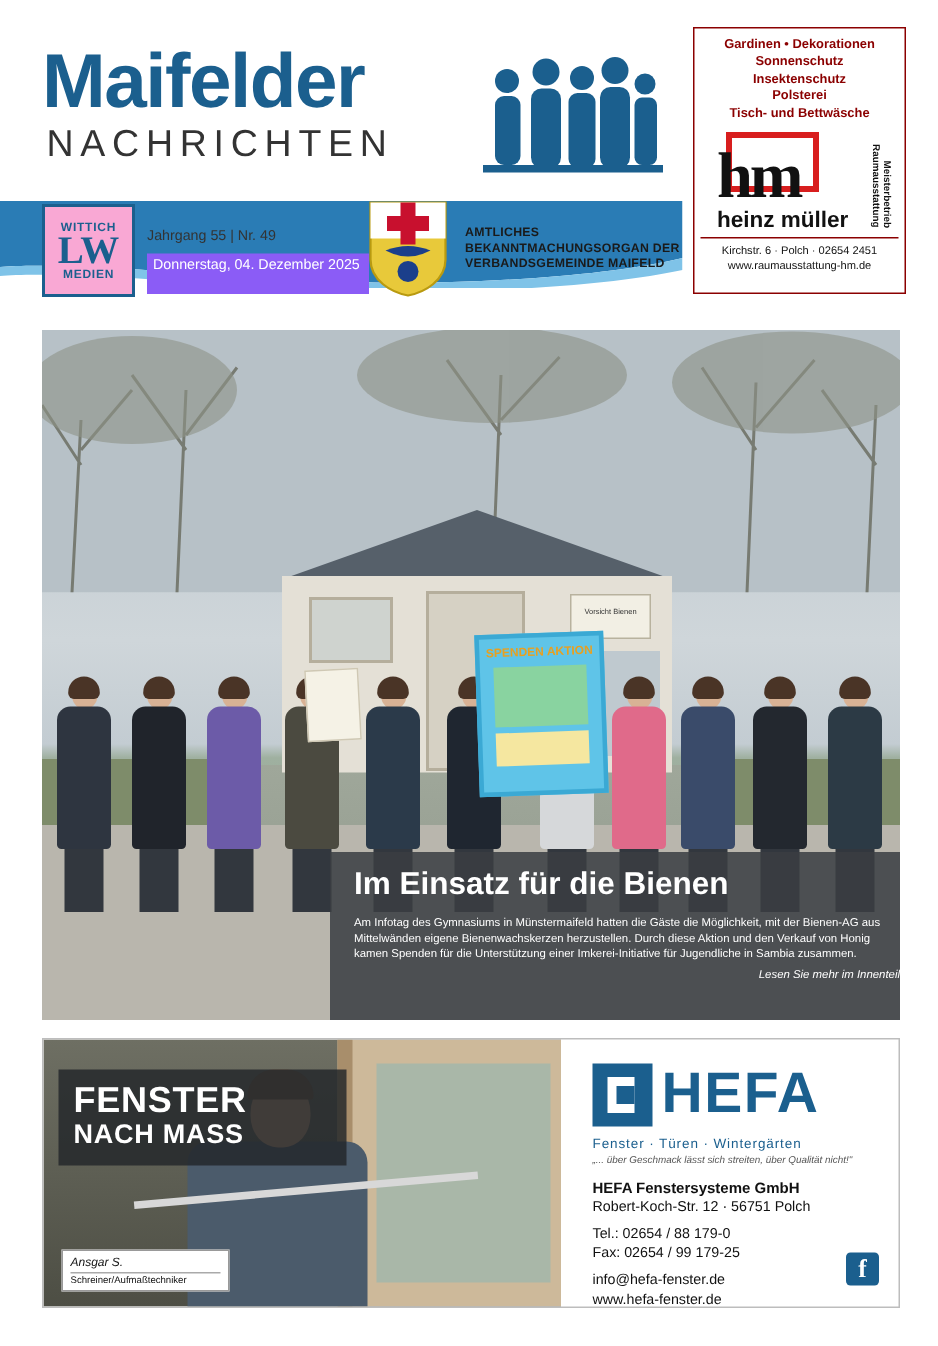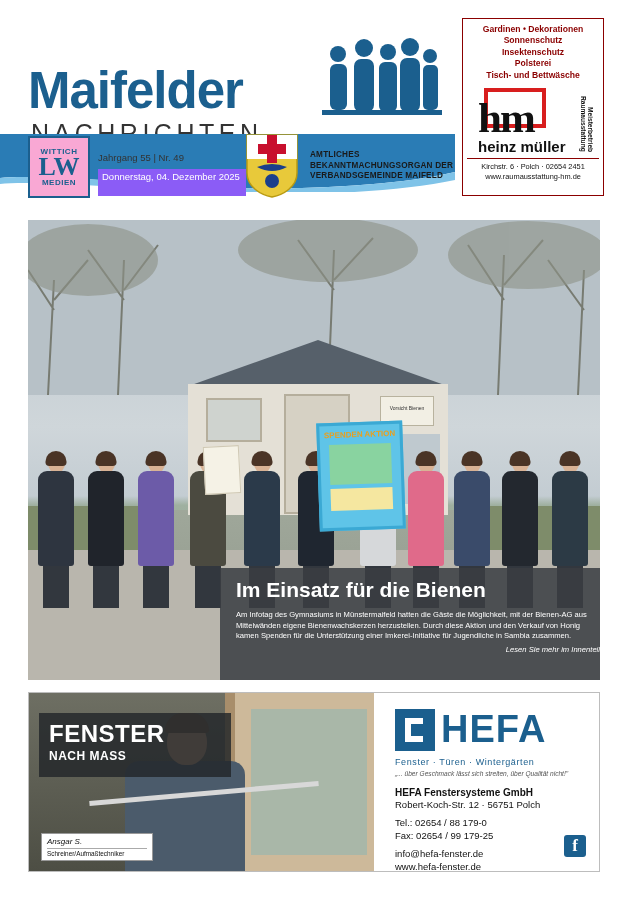--- a/index.html
+++ b/index.html
@@ -10,21 +10,21 @@
     overflow: hidden;
   }
   .page { position: relative; width: 625px; height: 897px; background: #fff; }
 
   
   .masthead { position: relative; width: 625px; height: 215px; background: #fff; }
 
   .mast-title-block { position: absolute; left: 28px; top: 28px; }
   .mast-title {
     font-size: 51px; font-weight: bold; color: #1b5f8e;
-    letter-spacing: -1px; line-height: 52px; margin-top: 37px;
+    letter-spacing: -1px; line-height: 52px;
   }
   .mast-sub {
     font-size: 25px; color: #333; letter-spacing: 4.5px;
     margin-left: 3px; margin-top: 2px;
   }
 
   
   .silhouette { position: absolute; left: 322px; top: 38px; width: 120px; height: 90px; }
 
   
@@ -157,21 +157,21 @@
   .ba-glass { position: absolute; left: 16px; top: 16px; width: 116px; height: 146px; background: #a9b7a8; }
   .ba-man-head { position: absolute; left: 138px; top: 26px; width: 40px; height: 46px; border-radius: 50% 50% 46% 46%; background: #c89f80; }
   .ba-man-hair { position: absolute; left: 136px; top: 20px; width: 44px; height: 20px; border-radius: 22px 22px 3px 3px; background: #6d5844; }
   .ba-man-body { position: absolute; left: 96px; top: 68px; width: 120px; height: 112px; background: #4b5b6b; border-radius: 14px 14px 0 0; }
   .ba-rod { position: absolute; left: 60px; top: 98px; width: 230px; height: 5px; background: #d8d8d8; transform: rotate(-5deg); }
   .ba-headline {
     position: absolute; left: 10px; top: 20px; width: 192px;
     background: rgba(34,38,42,0.82); color: #fff; padding: 8px 10px 10px;
   }
   .ba-headline .l1 { font-size: 24px; font-weight: bold; line-height: 25px; letter-spacing: .5px;}
-  .ba-headline .l2 { font-size: 12px; font-weight: bold; line-height: 21px; letter-spacing: .5px;}
+  .ba-headline .l2 { font-size: 18px; font-weight: bold; line-height: 21px; letter-spacing: .5px;}
   .ba-namebox {
     position: absolute; left: 12px; bottom: 10px; width: 112px;
     background: #ffffff; border: 1px solid #999; padding: 3px 5px;
   }
   .ba-namebox .n1 { font-size: 8px; color: #111; font-style: italic; }
   .ba-namebox .n2 { font-size: 6.4px; color: #111; border-top: 1px solid #aaa; margin-top: 2px; padding-top: 1px;}
 
   .ba-right { position: absolute; left: 352px; top: 0; width: 219px; height: 178px; padding: 16px 12px 0 8px; }
   .hefa-logo { position: relative; height: 46px; }
   .hefa-sq { position: absolute; left: 6px; top: 0; width: 40px; height: 42px; background: #1b5f8e; }

